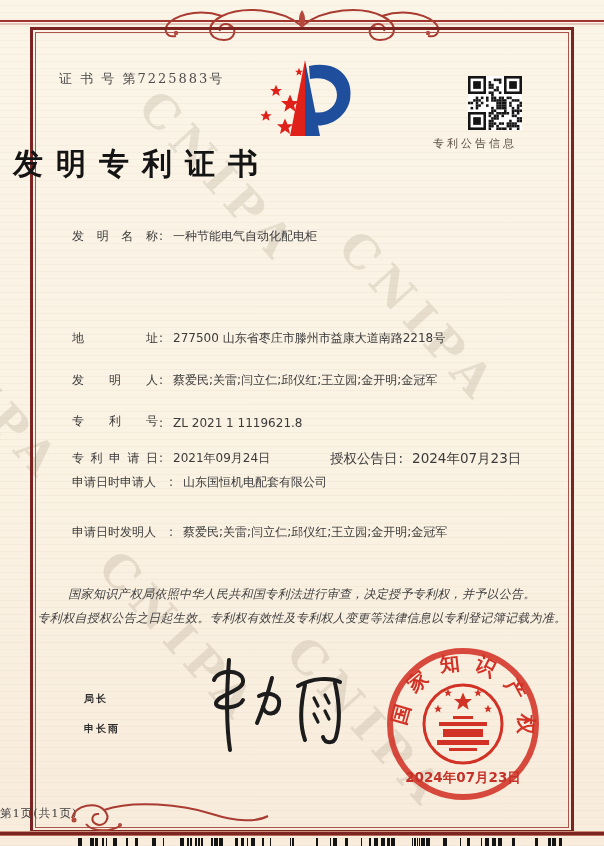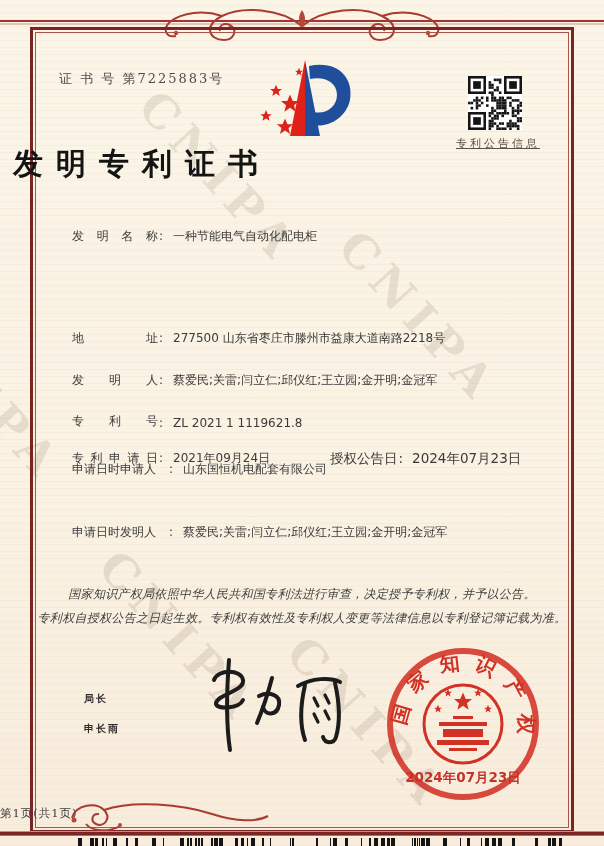--- a/index.html
+++ b/index.html
@@ -17,21 +17,21 @@
   .bottom-band{position:absolute;top:831px;left:0;width:604px;height:5px;
       background:linear-gradient(180deg,#c98d76 0 1px,#7c2422 1px 4px,#b86a58 4px 5px);}
   .barcode{position:absolute;left:76px;top:838px;width:488px;height:8px;}
   
   .frame{position:absolute;left:30px;top:27px;width:544px;height:806px;border:3px solid #7c2422;box-sizing:border-box;}
   .frame::after{content:'';position:absolute;inset:2px;border:1px solid #aa544c;}
   
   .cert-no{left:30px;top:70px;font:13px "DejaVu Serif",serif;letter-spacing:2px;color:#4c4c4c;margin-left:29px;}
   .logo{left:252px;top:54px;width:108px;height:96px;}
   .qr{left:468px;top:76px;width:54px;height:54px;}
-  .qr-caption{left:438px;top:136px;width:120px;text-align:center;font:11px "DejaVu Serif",serif;letter-spacing:3px;color:#5d4f45;text-decoration:underline;}
+  .qr-caption{left:415px;top:136px;width:120px;text-align:center;font:11px "DejaVu Serif",serif;letter-spacing:3px;color:#5d4f45;}
   .title{left:0;top:144px;width:604px;font-weight:700;font-size:30px;
          letter-spacing:13px;text-indent:13px;color:#141414;}
   
   .row{position:absolute;left:72px;font-size:12px;color:#3b3b3b;white-space:nowrap;}
   .row .lbl{display:inline-block;width:86px;text-align:justify;text-align-last:justify;vertical-align:bottom;}
   .row .lbl.wide{width:96px;text-align-last:auto;}
   .row .colon{margin:0 10px 0 1px;}
   .rrow{position:absolute;left:330px;font-size:13.5px;color:#3b3b3b;white-space:nowrap;}
   .rrow .colon{margin:0 9px 0 1px;}
   
@@ -248,21 +248,21 @@
   </div>
   <div class="row" style="top:372px">
     <span class="lbl">发明人</span><span class="colon">:</span><span>蔡爱民;关雷;闫立仁;邱仪红;王立园;金开明;金冠军</span>
   </div>
   <div class="row" style="top:413px">
     <span class="lbl">专利号</span><span class="colon">:</span><span>ZL 2021 1 1119621.8</span>
   </div>
   <div class="row" style="top:450px">
     <span class="lbl">专利申请日</span><span class="colon">:</span><span>2021年09月24日</span>
   </div>
-  <div class="row" style="top:461px">
+  <div class="row" style="top:474px">
     <span class="lbl wide">申请日时申请人</span><span class="colon">:</span><span>山东国恒机电配套有限公司</span>
   </div>
   <div class="row" style="top:524px">
     <span class="lbl wide">申请日时发明人</span><span class="colon">:</span><span>蔡爱民;关雷;闫立仁;邱仪红;王立园;金开明;金冠军</span>
   </div>
 
   <div class="rrow" style="top:450px">
     <span>授权公告日</span><span class="colon">:</span><span>2024年07月23日</span>
   </div>
 

